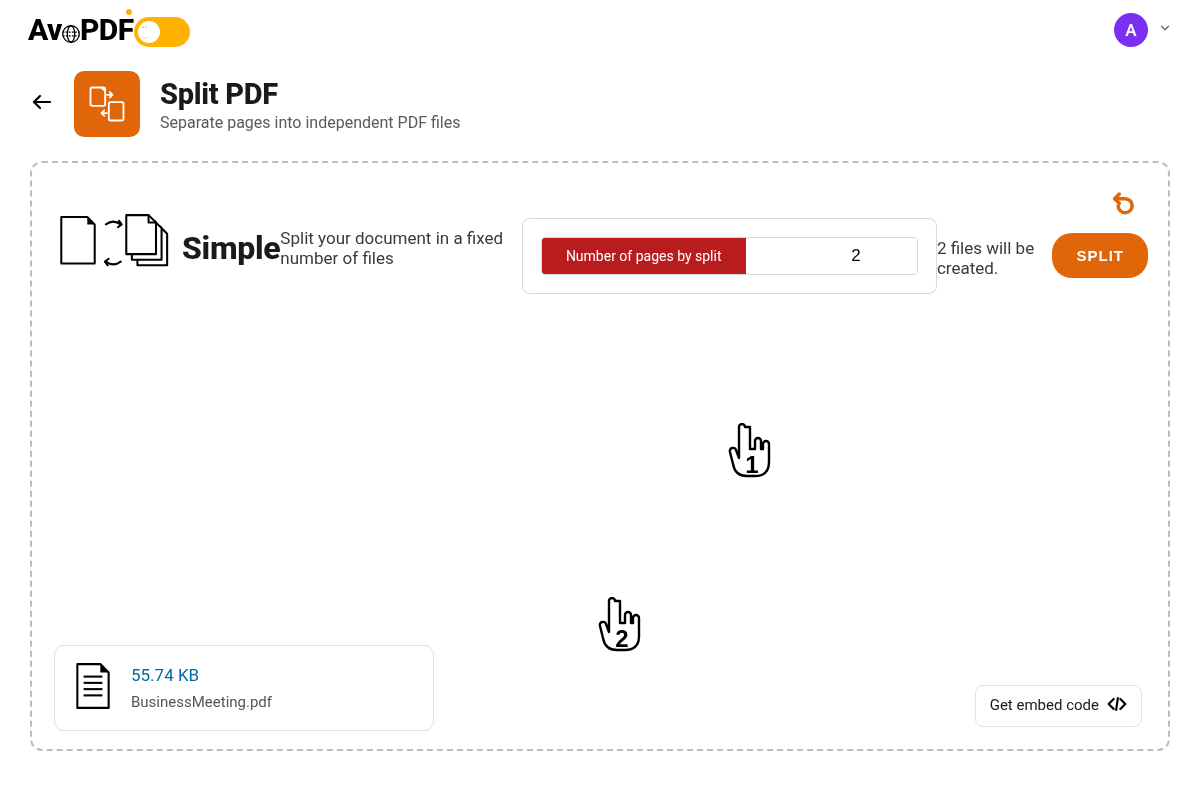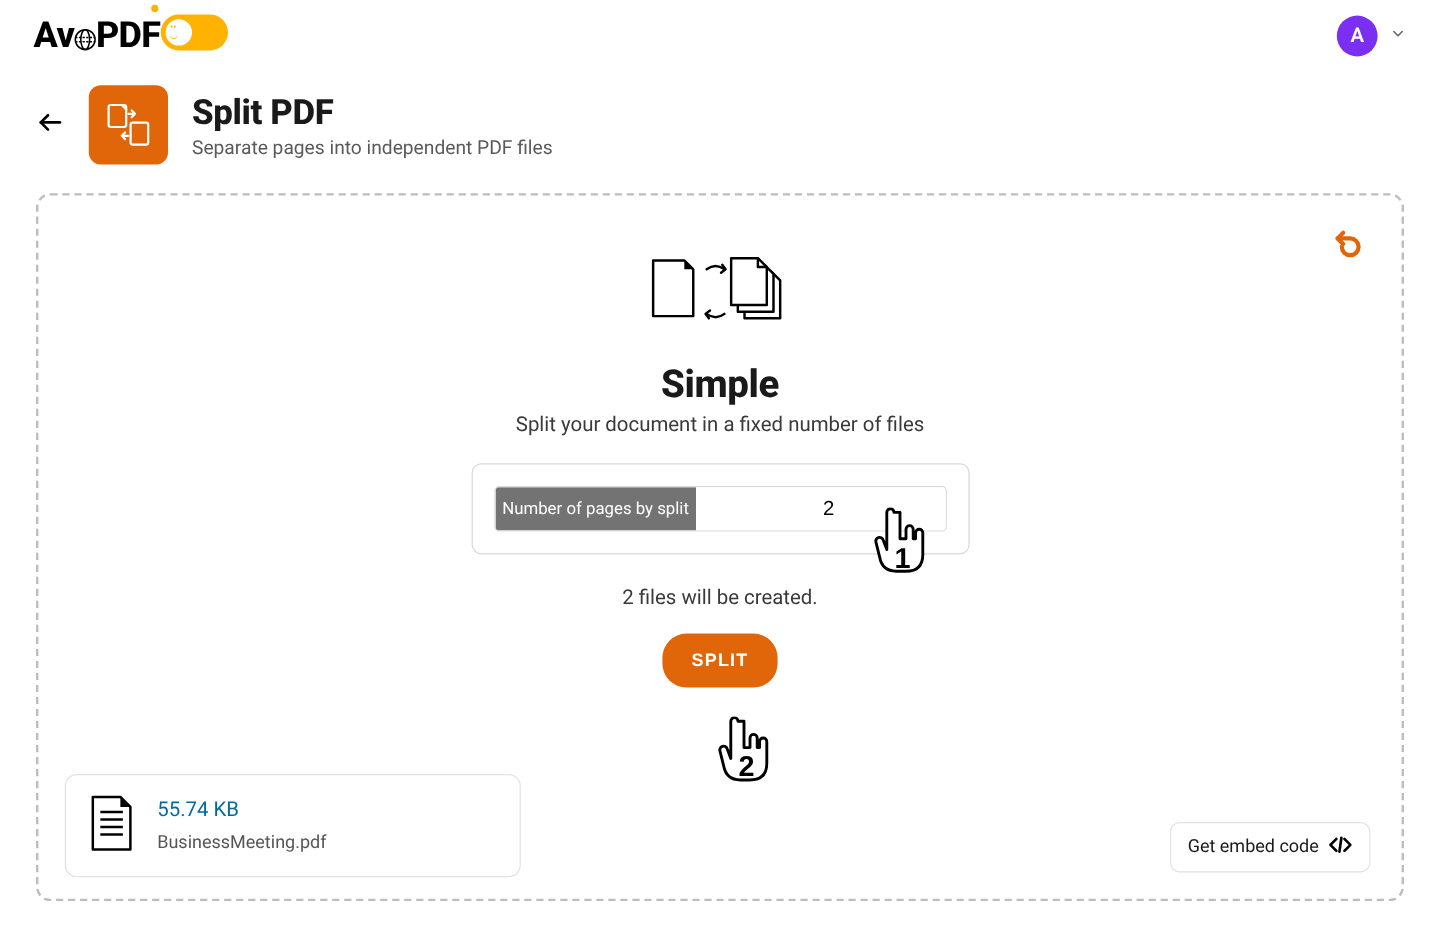--- a/index.html
+++ b/index.html
@@ -14,21 +14,21 @@
 
   
   .topbar {
     display: flex;
     align-items: center;
     justify-content: space-between;
     padding: 12px 28px 4px 28px;
   }
   .brand-area {
     display: flex;
-    align-items: flex-start;
+    align-items: flex-end;
   }
   .logo {
     font-size: 30px;
     font-weight: 800;
     letter-spacing: -0.5px;
     color: #000;
     position: relative;
   }
   .logo .globe {
     display: inline-block;
@@ -125,21 +125,21 @@
     height: 590px;
   }
   .undo-icon {
     position: absolute;
     top: 24px; right: 30px;
     color: #e1660a;
     cursor: pointer;
   }
 
   .center-col {
-    display:flex; flex-direction:column; align-items:center;
+    display:flex; flex-direction:row; align-items:center;
   }
   .illus { margin-top: 12px; margin-bottom: 12px; }
   .mode-title {
     font-size: 32px;
     font-weight: 800;
     margin-top: 6px;
     letter-spacing: -0.3px;
   }
   .mode-desc {
     font-size: 17px;
@@ -158,25 +158,25 @@
   }
   .param-inner {
     display: flex;
     width: 100%;
     border: 1px solid #d8d8d8;
     border-radius: 4px;
     overflow: hidden;
     height: 38px;
   }
   .param-label {
-    background: #737373;
+    background: #b91c1c;
     color: #fff;
     font-size: 14px;
     display:flex; align-items:center;
-    padding: 0 6px;
+    padding: 0 24px;
     white-space: nowrap;
   }
   .param-value {
     flex:1;
     text-align:center;
     font-size: 17px;
     border:none;
     outline:none;
     background:#fff;
   }

